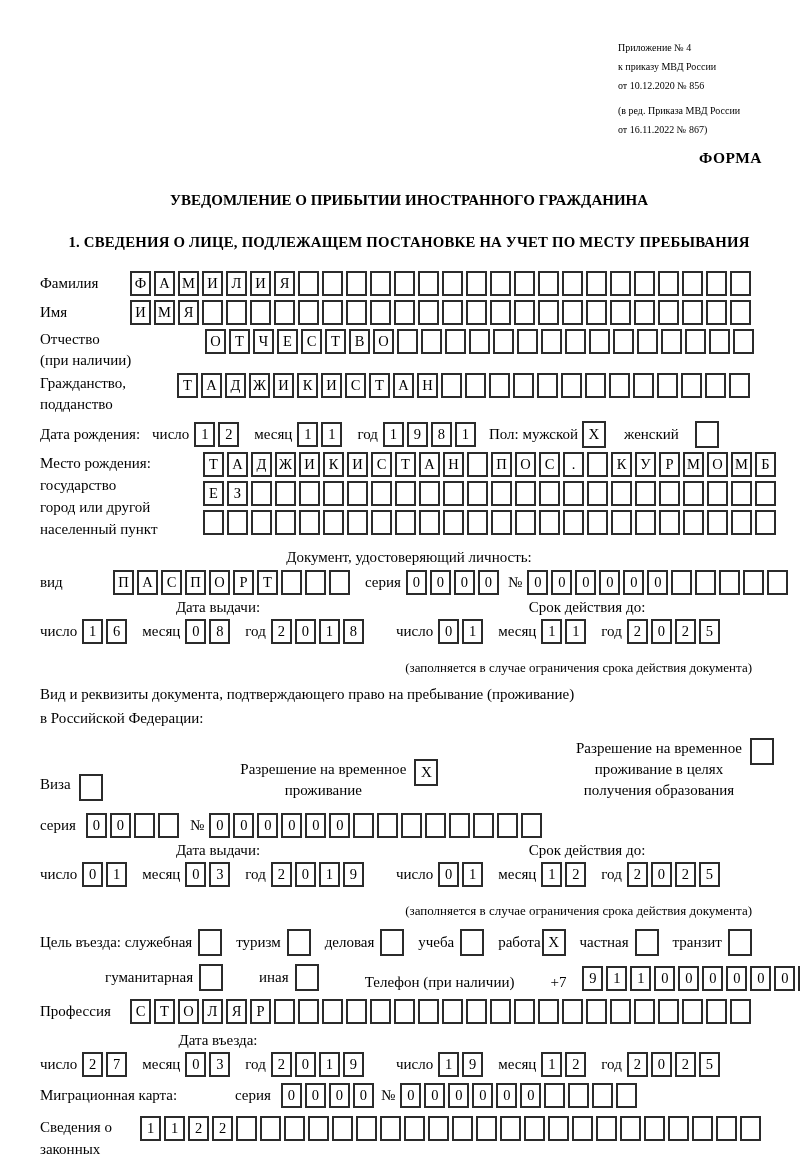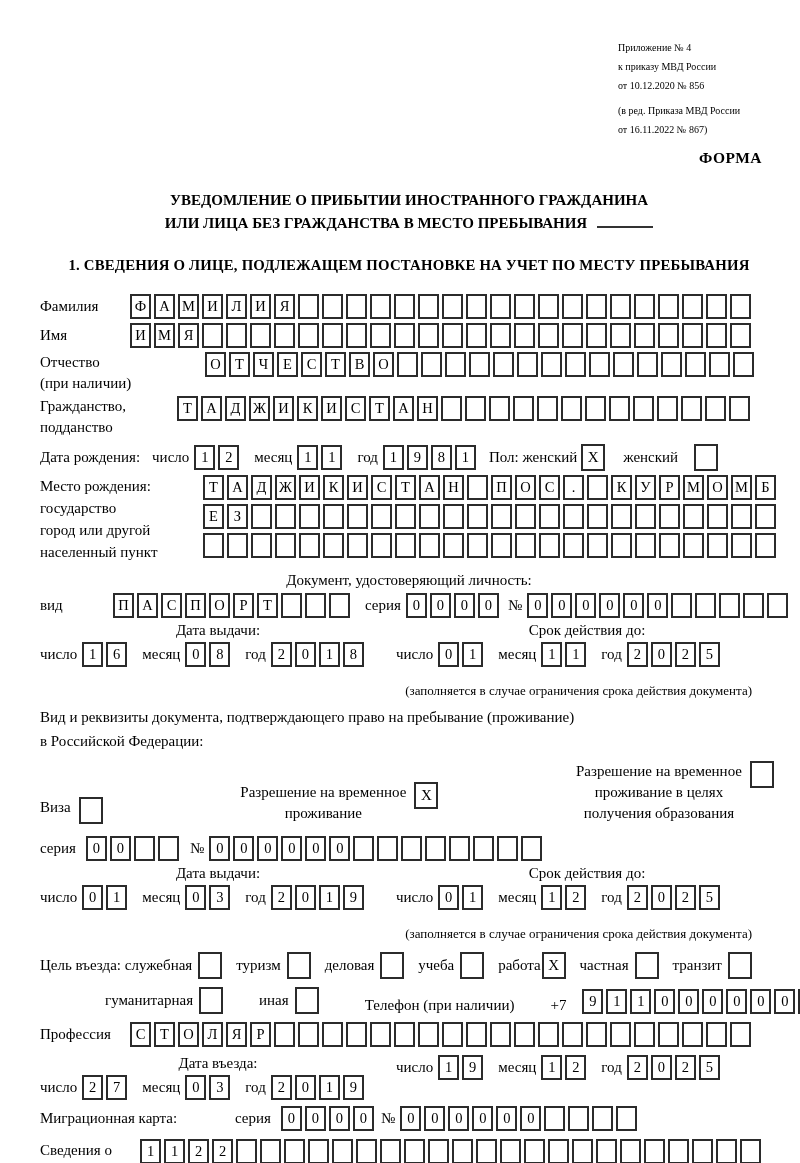--- a/index.html
+++ b/index.html
@@ -37,21 +37,21 @@
   .w90  { width:90px; }  .w137 { width:137px; } .w165 { width:165px; }
   .w163 { width:163px; } .w73  { width:73px; }
   .w100 { width:100px; }
 
   .dlbl { margin:0 5px 0 12px; }
   .dlbl.first { margin-left:0; }
   .dgroup { display:inline-flex; align-items:center; }
 
   .center-b { text-align:center; font-weight:normal; margin:6px 0 4px 0; }
 
-  .dates2 { display:flex; align-items:flex-start; margin-top:4px; }
+  .dates2 { display:flex; align-items:flex-end; margin-top:4px; }
   .dates2 .col-l { width:356px; }
   .dates2 .col-r { flex:1; }
   .dhead { text-align:center; margin-bottom:3px; }
   .vnote { font-size:13px; text-align:right; padding-right:26px; margin-top:16px; margin-bottom:6px; }
 
   .para { line-height:24px; margin-top:6px; }
 
   .optrow { display:flex; align-items:flex-end; justify-content:space-between; margin-top:8px; margin-bottom:10px; padding-right:4px; }
   .opt { display:flex; align-items:flex-start; }
   .opt .olbl { white-space:pre-line; text-align:center; line-height:21px; margin-right:8px; }
@@ -77,21 +77,20 @@
     <div>Приложение № 4</div>
     <div>к приказу МВД России</div>
     <div>от 10.12.2020 № 856</div>
     <div class="grp2">(в ред. Приказа МВД России</div>
     <div>от 16.11.2022 № 867)</div>
   </div>
   <div class="forma">ФОРМА</div>
 
   <div class="title">
     <div>УВЕДОМЛЕНИЕ О ПРИБЫТИИ ИНОСТРАННОГО ГРАЖДАНИНА</div>
-    <div><span>ИЛИ ЛИЦА БЕЗ ГРАЖДАНСТВА В МЕСТО ПРЕБЫВАНИЯ</span><span class="blank-line"></span></div>
   </div>
 
   <div class="sec1">1. СВЕДЕНИЯ О ЛИЦЕ, ПОДЛЕЖАЩЕМ ПОСТАНОВКЕ НА УЧЕТ ПО МЕСТУ ПРЕБЫВАНИЯ</div>
 
   <div class="row">
     <span class="lbl w90">Фамилия</span>
     <span class="cells">
         <span class="cell">Ф</span>
         <span class="cell">А</span>
         <span class="cell">М</span>
@@ -228,21 +227,21 @@
           <span class="cell">1</span>
         </span>
       <span class="dlbl">год</span>
       <span class="cells">
           <span class="cell">1</span>
           <span class="cell">9</span>
           <span class="cell">8</span>
           <span class="cell">1</span>
         </span>
     </span>
-    <span class="lbl" style="margin-left:10px;">Пол: женский</span>
+    <span class="lbl" style="margin-left:10px;">Пол: мужской</span>
     <span class="cb" style="margin-left:4px;">X</span>
     <span class="lbl" style="margin-left:18px;">женский</span>
     <span class="cb" style="margin-left:16px;"></span>
   </div>
 
   <div class="twocol" style="margin-top:4px;">
     <div class="left w163">Место рождения:
 государство
 город или другой
 населенный пункт</div>

